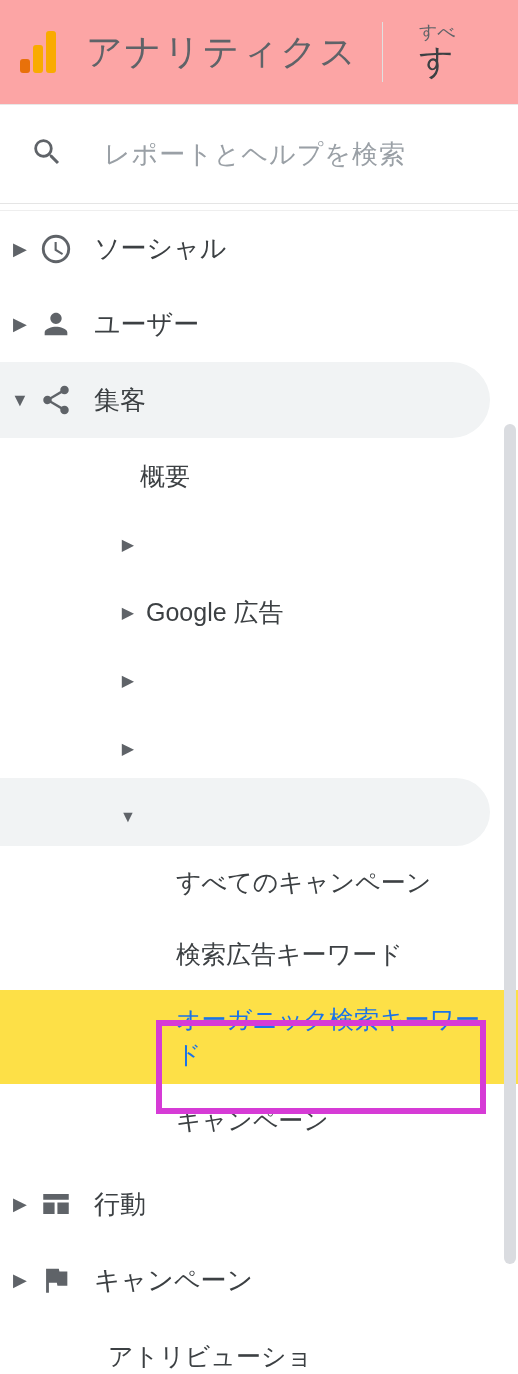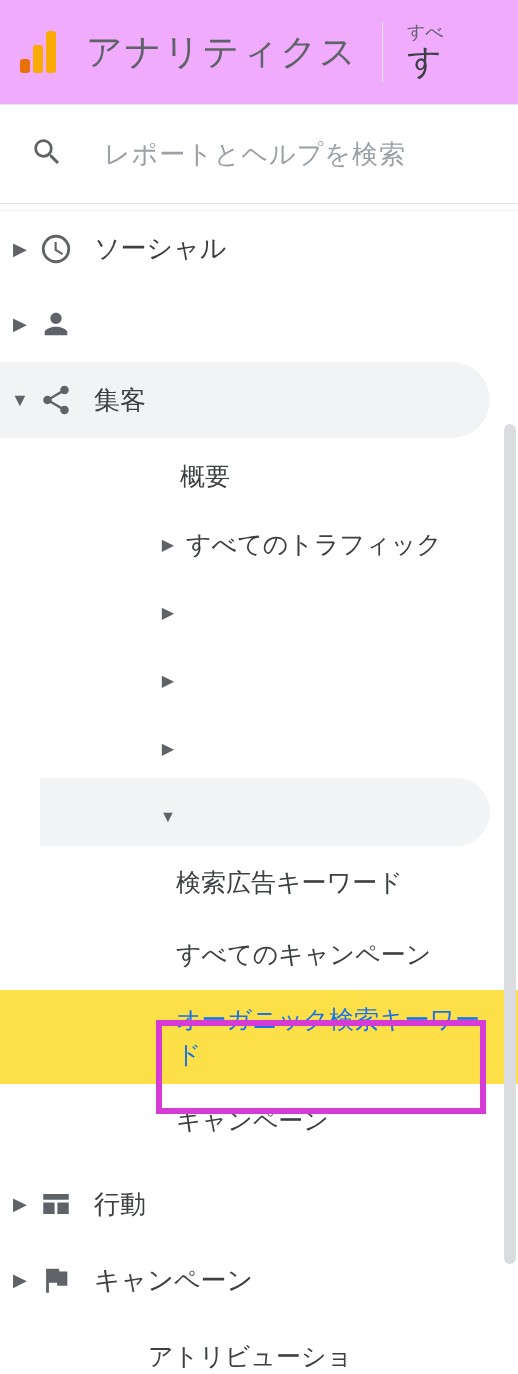--- a/index.html
+++ b/index.html
@@ -10,21 +10,21 @@
     background: #fff;
     overflow: hidden;
     position: relative;
   }
   .header {
     display: flex;
     align-items: center;
     height: 105px;
     padding: 0 20px;
     border-bottom: 1px solid #e8e8e8;
-    background: #f0abfc;
+    background: #fca5a5;
   }
   .logo {
     display: flex;
     align-items: flex-end;
     gap: 3px;
     margin-right: 30px;
   }
   .bar-sm { width: 10px; height: 14px; background:#e8710a; border-radius:3px; }
   .bar-md { width: 10px; height: 28px; background:#f9ab00; border-radius:3px; }
   .bar-lg { width: 10px; height: 42px; background:#f9ab00; border-radius:3px; }
@@ -36,20 +36,21 @@
   }
   .divider-v {
     width:1px; height:60px; background:#e0e0e0; margin:0 24px;
   }
   .right-crop {
     font-size: 30px;
     color:#5f6368;
     line-height:1.1;
     overflow:hidden;
     white-space:nowrap;
+    margin-left:12px;
   }
   .right-crop .l1 { font-size:18px; color:#5f6368; }
   .right-crop .l2 { font-size:34px; color:#3c4043; }
 
   .search-row {
     display:flex;
     align-items:center;
     padding: 30px 30px;
     border-bottom:1px solid #e5e5e5;
     gap: 40px;
@@ -108,21 +109,20 @@
   }
 
   .sub-item {
     display:flex;
     align-items:center;
     min-height:68px;
     padding:19px 20px 10px 116px;
     font-size:25px;
     color:#3c4043;
     cursor:pointer;
-    margin-left:40px;
   }
   .sub-item .caret {
     width:24px;
     display:flex;
     justify-content:center;
     color:#5f6368;
     font-size:16px;
     margin-right:6px;
   }
   .sub-item.no-caret { padding-left:140px; }
@@ -190,62 +190,63 @@
     <span>ソーシャル</span>
   </div>
 
   <div class="nav-row">
     <span class="caret">▶</span>
     <span class="icon">
       <svg viewBox="0 0 24 24">
           <path d="M12 12c2.21 0 4-1.79 4-4s-1.79-4-4-4-4 1.79-4 4 1.79 4 4 4zm0 2c-2.67 0-8 1.34-8 4v2h16v-2c0-2.66-5.33-4-8-4z"></path>
         </svg>
     </span>
+    <span>ユーザー</span>
   </div>
 
   <div class="nav-row expanded">
     <span class="caret">▼</span>
     <span class="icon">
       <svg viewBox="0 0 24 24">
           <path d="M18 16c-.8 0-1.5.3-2.1.8l-7-4.1c.1-.2.1-.5.1-.7s0-.5-.1-.7l7-4.1c.6.5 1.3.8 2.1.8 1.7 0 3-1.3 3-3s-1.3-3-3-3-3 1.3-3 3c0 .2 0 .5.1.7l-7 4.1C7.5 9.3 6.8 9 6 9c-1.7 0-3 1.3-3 3s1.3 3 3 3c.8 0 1.5-.3 2.1-.8l7 4.1c-.1.2-.1.5-.1.7 0 1.7 1.3 3 3 3s3-1.3 3-3-1.3-3-3-3z"></path>
         </svg>
     </span>
     <span>集客</span>
   </div>
 
   <div class="sub-item no-caret">
     <span class="label">概要</span>
   </div>
 
   <div class="sub-item wrap">
     <span class="caret">▶</span>
-    <span class="label">すべてのトラフィック</span>
   </div>
 
   <div class="sub-item">
     <span class="caret">▶</span>
+    <span class="label">Google 広告</span>
   </div>
 
   <div class="sub-item">
     <span class="caret">▶</span>
   </div>
 
   <div class="sub-item">
     <span class="caret">▶</span>
   </div>
 
   <div class="sub-item expanded-sub">
     <span class="caret">▼</span>
   </div>
 
   <div class="leaf-item">
+    <span>すべてのキャンペーン</span>
+  </div>
+  <div class="leaf-item">
     <span>検索広告キーワード</span>
-  </div>
-  <div class="leaf-item">
-    <span>すべてのキャンペーン</span>
   </div>
   <div class="leaf-item selected">
     <span>オーガニック検索キーワード</span>
   </div>
   <div class="leaf-item">
     <span>キャンペーン</span>
   </div>
 
   <div class="nav-row" style="margin-top:10px;">
     <span class="caret">▶</span>

